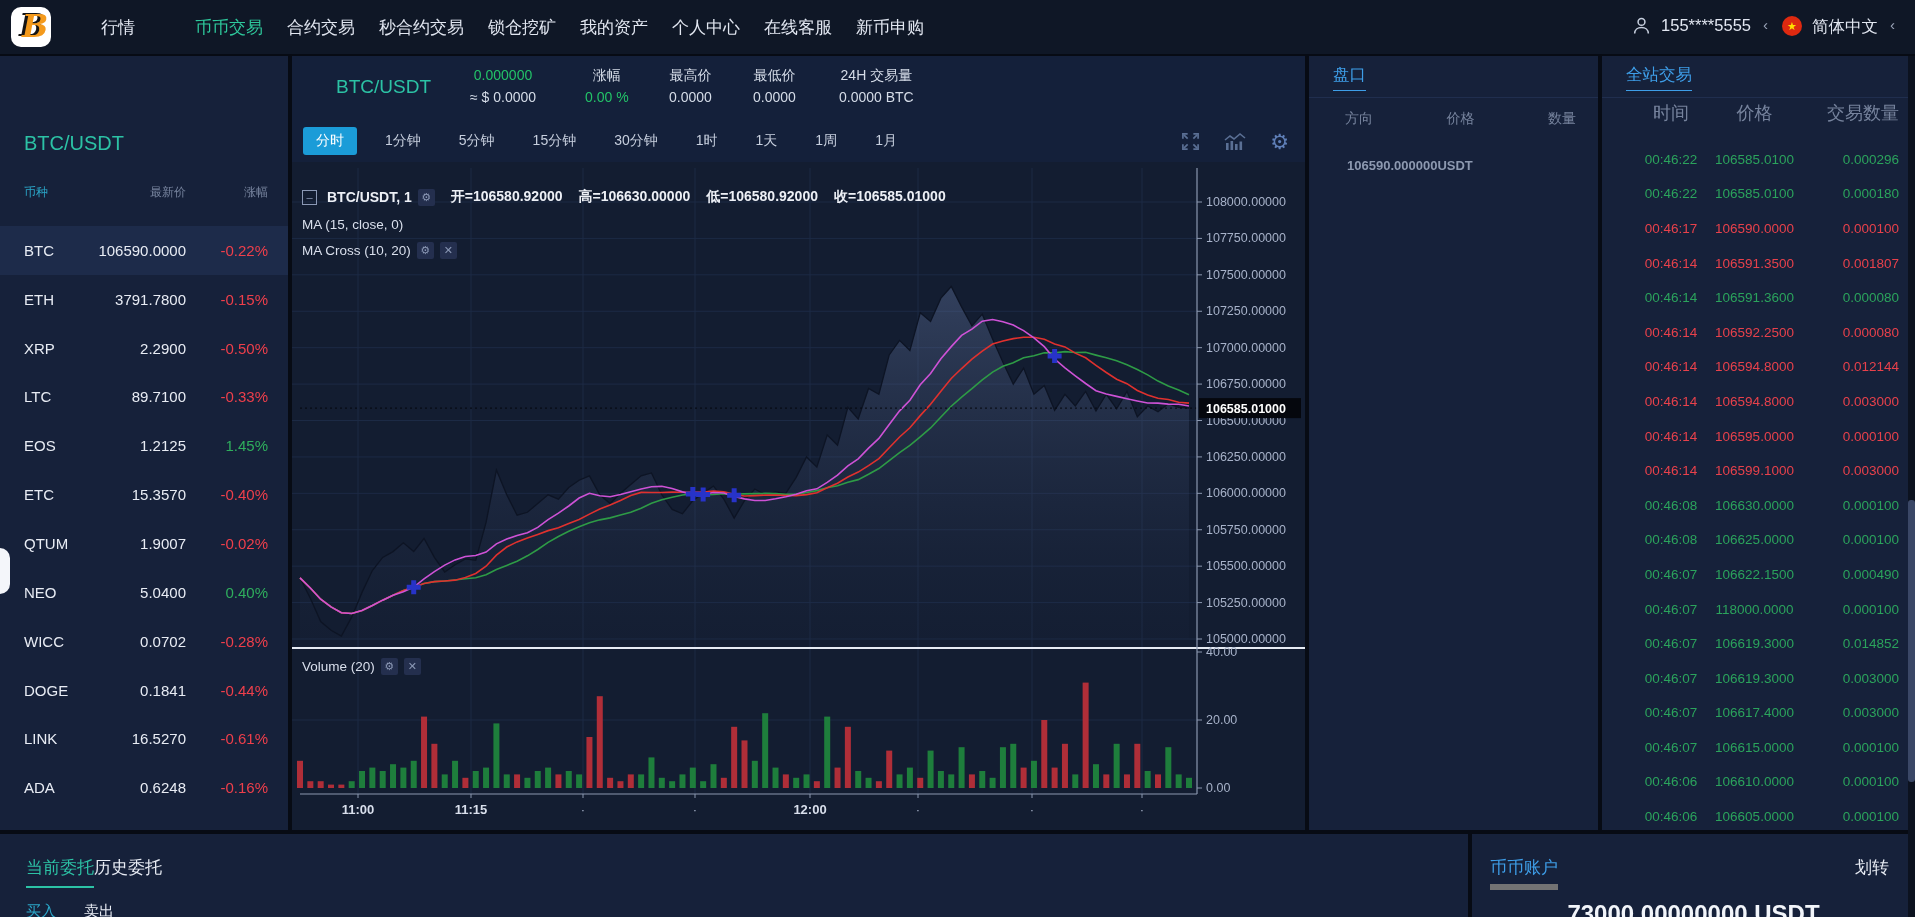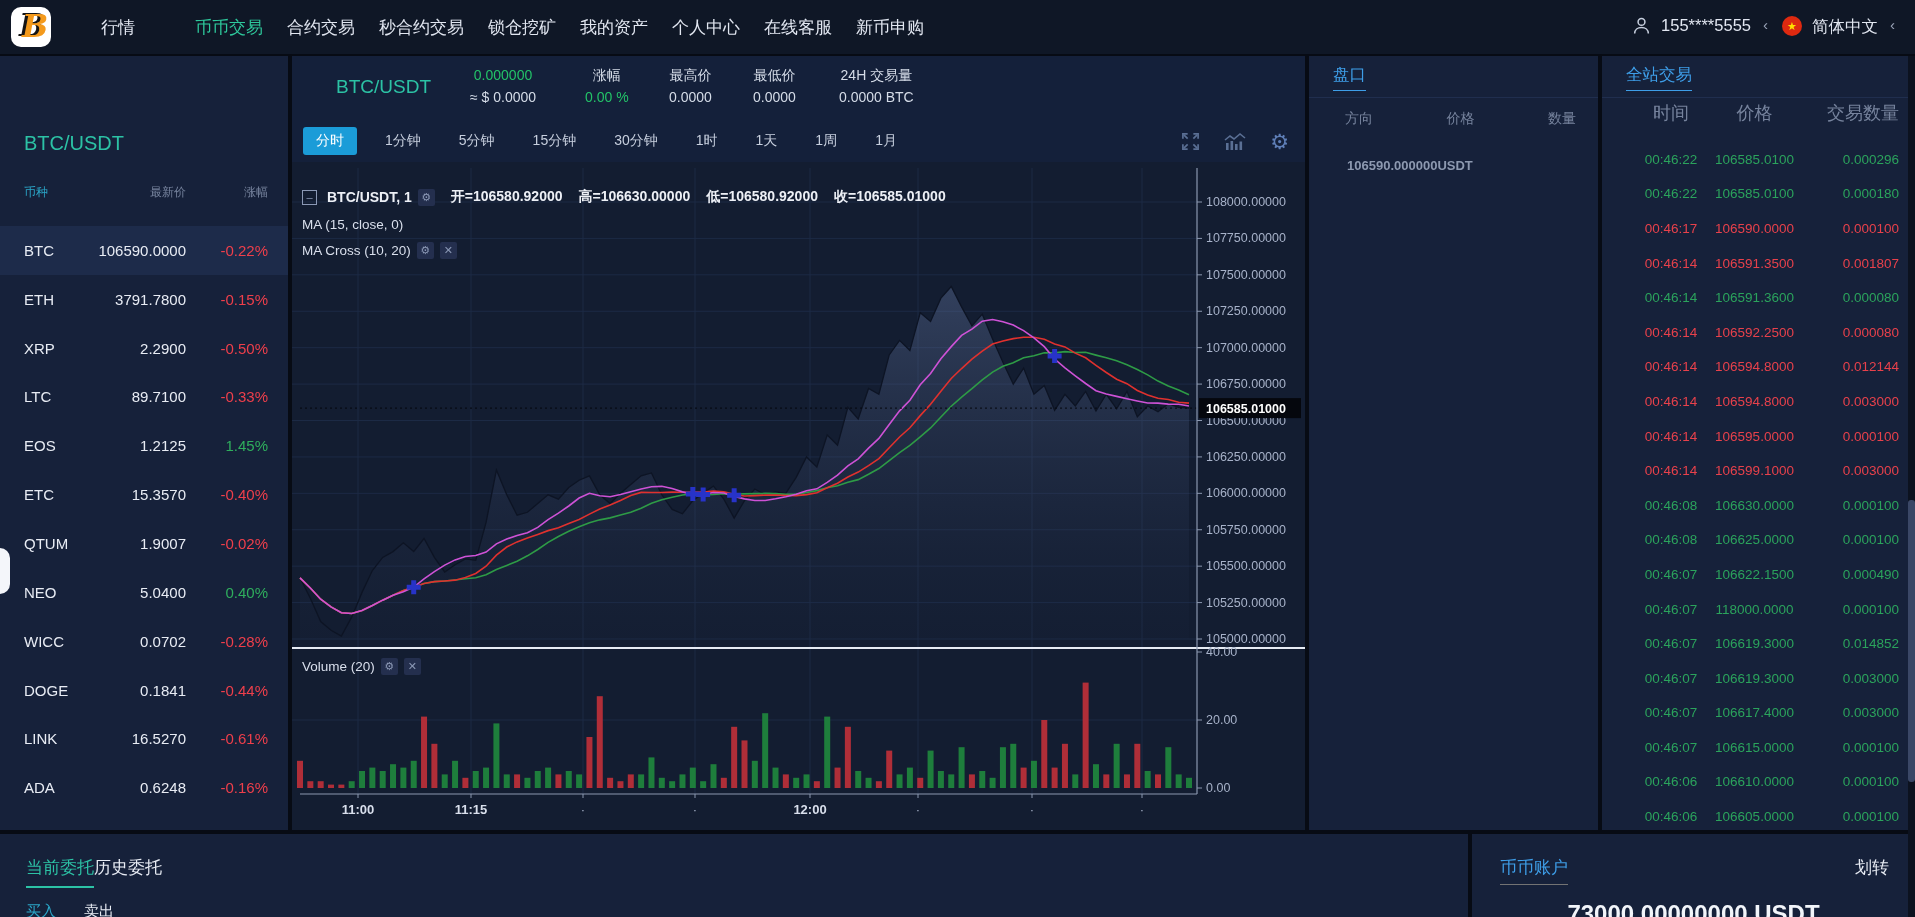--- a/index.html
+++ b/index.html
@@ -77,21 +77,21 @@
   .tr-row .c1{text-align:center;} .tr-row .c2{text-align:center;} .tr-row .c3{text-align:right;}
   .tr-u{color:#2BA35C;} .tr-d{color:#E8414B;}
   
   #bl{left:0;top:834px;width:1468px;height:83px;}
   #bl-tabs{position:absolute;left:26px;top:22px;display:flex;font-size:17px;}
   #bl-tab1{color:#2CC2A5;border-bottom:2px solid #2CC2A5;padding-bottom:7px;cursor:pointer;}
   #bl-tab2{color:#E8ECF4;cursor:pointer;}
   #bl-sub{position:absolute;left:26px;top:68px;display:flex;gap:28px;font-size:15px;}
   #bl-sub .s1{color:#2BA7C9;cursor:pointer;} #bl-sub .s2{color:#E8ECF4;cursor:pointer;}
   #br{left:1472px;top:834px;width:443px;height:83px;}
-  #br-title{position:absolute;left:28px;top:22px;font-size:17px;color:#3E9EE8;border-bottom:1px solid #737373;padding-bottom:5px;cursor:pointer;}
+  #br-title{position:absolute;left:18px;top:22px;font-size:17px;color:#3E9EE8;border-bottom:6px solid #737373;padding-bottom:5px;cursor:pointer;}
   #br-action{position:absolute;right:26px;top:22px;font-size:17px;color:#E8ECF4;cursor:pointer;}
   #br-bal{position:absolute;left:0;top:66px;width:100%;text-align:center;font-size:24px;font-weight:bold;color:#F2F5FA;}
   
   #sb-track{position:absolute;right:0;top:56px;width:7px;height:861px;background:#0C121F;}
   #sb-thumb{position:absolute;right:0;top:444px;width:7px;height:282px;background:#3A4766;border-radius:3px;}
 </style>
 </head>
 <body>
 
 <div id="app">

